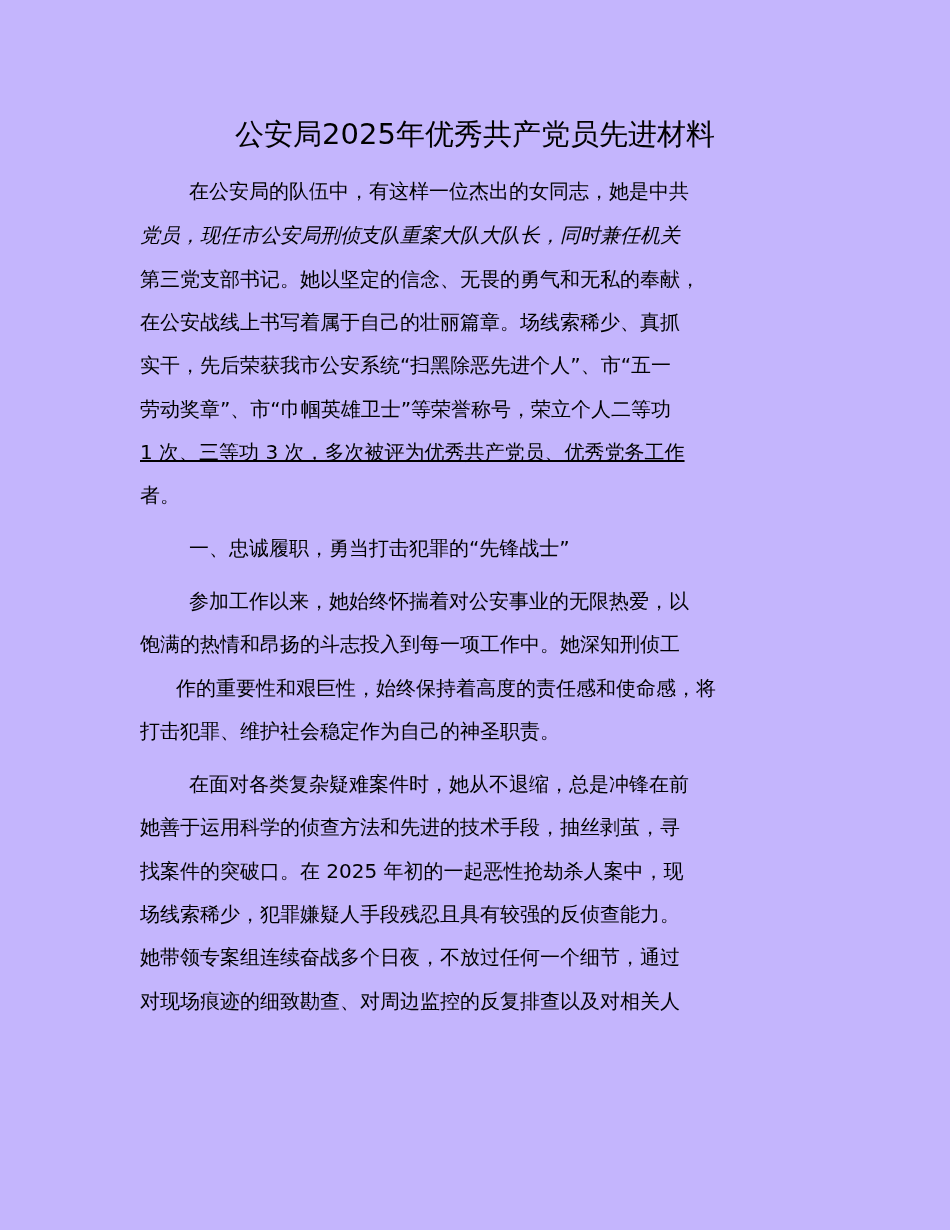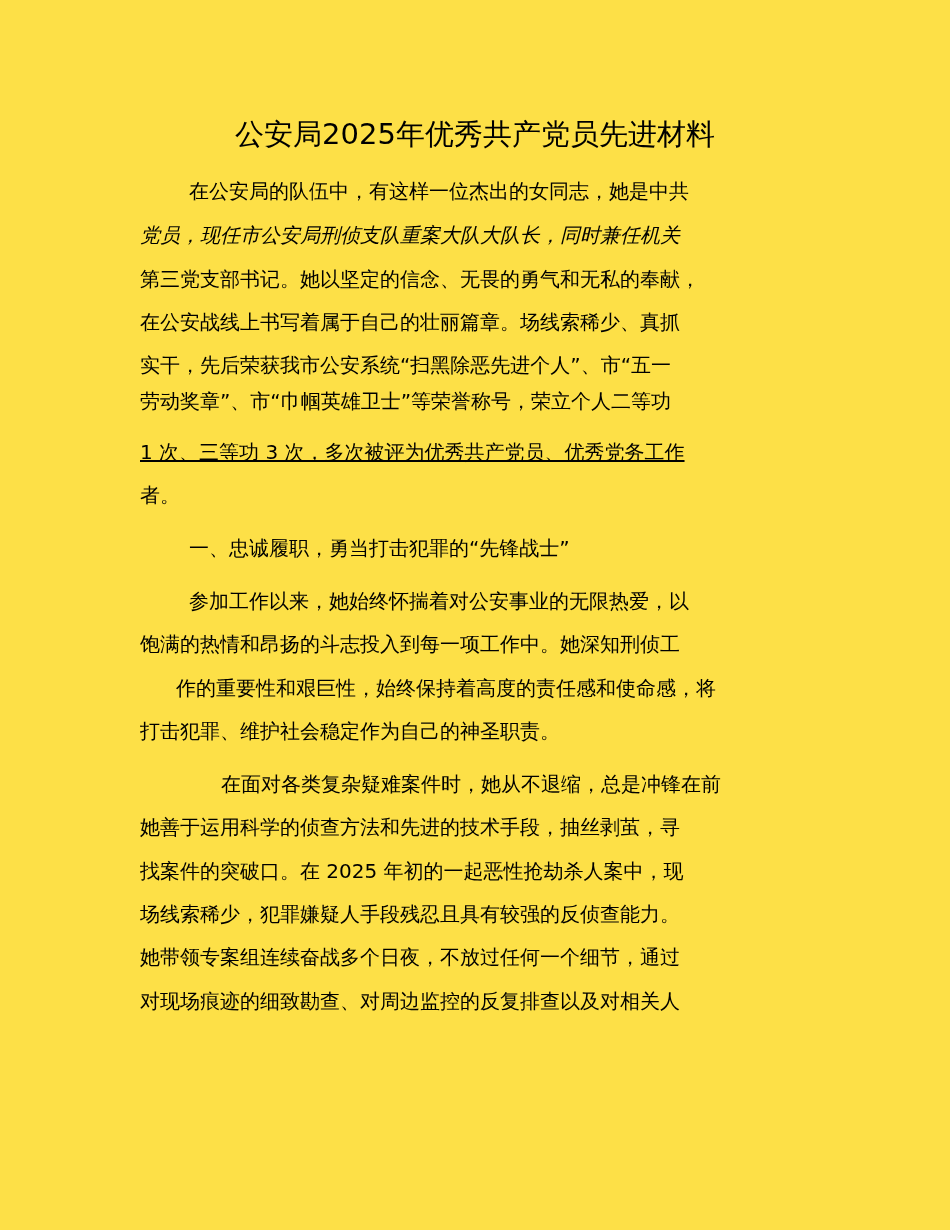--- a/index.html
+++ b/index.html
@@ -14,21 +14,21 @@
     overflow: hidden;
     font-family: "DejaVu Sans", "Liberation Sans", sans-serif;
     color: #000000;
   }
   .page {
     position: absolute;
     left: 0;
     top: 0;
     width: 950px;
     height: 1230px;
-    background: #fde047;
+    background: #c4b5fd;
   }
   .title {
     position: absolute;
     left: 0;
     width: 950px;
     top: 114px;
     text-align: center;
     font-size: 29px;
     line-height: 40px;
     white-space: nowrap;
@@ -50,31 +50,31 @@
 
 <div class="page">
 
   <div class="title" style="top:114px;">公安局2025年优秀共产党员先进材料</div>
 
   <div class="line indent" style="top:176px;">在公安局的队伍中，有这样一位杰出的女同志，她是中共</div>
   <div class="line" style="top:220px;font-style:italic;">党员，现任市公安局刑侦支队重案大队大队长，同时兼任机关</div>
   <div class="line" style="top:264px;">第三党支部书记。她以坚定的信念、无畏的勇气和无私的奉献，</div>
   <div class="line" style="top:307px;">在公安战线上书写着属于自己的壮丽篇章。场线索稀少、真抓</div>
   <div class="line" style="top:350px;">实干，先后荣获我市公安系统“扫黑除恶先进个人”、市“五一</div>
-  <div class="line" style="top:386px;">劳动奖章”、市“巾帼英雄卫士”等荣誉称号，荣立个人二等功</div>
+  <div class="line" style="top:394px;">劳动奖章”、市“巾帼英雄卫士”等荣誉称号，荣立个人二等功</div>
   <div class="line" style="top:437px;text-decoration:underline;">1 次、三等功 3 次，多次被评为优秀共产党员、优秀党务工作</div>
   <div class="line" style="top:480px;">者。</div>
 
   <div class="line indent" style="top:533px;">一、忠诚履职，勇当打击犯罪的“先锋战士”</div>
 
   <div class="line indent" style="top:586px;">参加工作以来，她始终怀揣着对公安事业的无限热爱，以</div>
   <div class="line" style="top:629px;">饱满的热情和昂扬的斗志投入到每一项工作中。她深知刑侦工</div>
   <div class="line" style="top:673px;margin-left:36px;">作的重要性和艰巨性，始终保持着高度的责任感和使命感，将</div>
   <div class="line" style="top:716px;">打击犯罪、维护社会稳定作为自己的神圣职责。</div>
 
-  <div class="line indent" style="top:769px;margin-left:32px;">在面对各类复杂疑难案件时，她从不退缩，总是冲锋在前</div>
+  <div class="line indent" style="top:769px;">在面对各类复杂疑难案件时，她从不退缩，总是冲锋在前</div>
   <div class="line" style="top:812px;">她善于运用科学的侦查方法和先进的技术手段，抽丝剥茧，寻</div>
   <div class="line" style="top:856px;">找案件的突破口。在 2025 年初的一起恶性抢劫杀人案中，现</div>
   <div class="line" style="top:899px;">场线索稀少，犯罪嫌疑人手段残忍且具有较强的反侦查能力。</div>
   <div class="line" style="top:942px;">她带领专案组连续奋战多个日夜，不放过任何一个细节，通过</div>
   <div class="line" style="top:986px;">对现场痕迹的细致勘查、对周边监控的反复排查以及对相关人</div>
 
 </div>
 
 </body></html>

